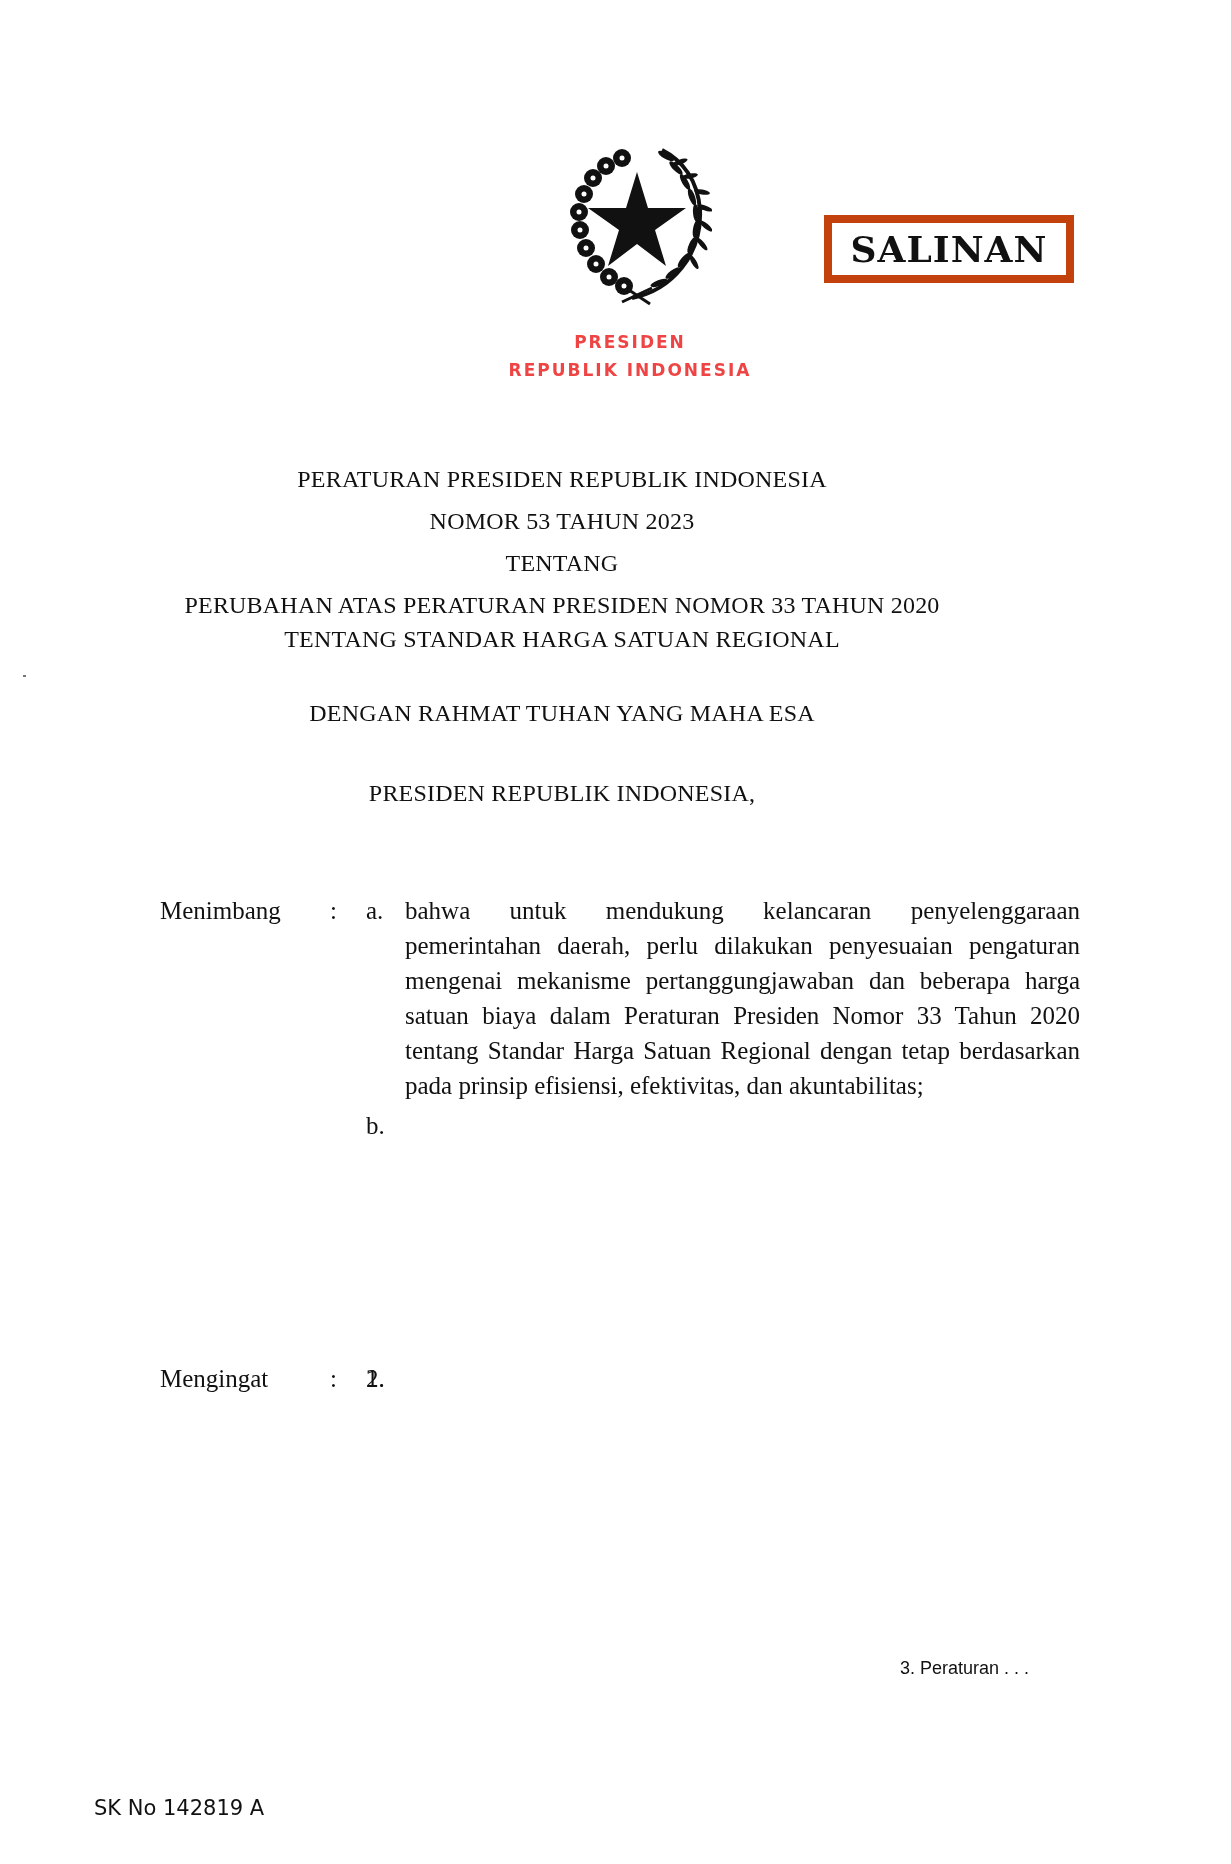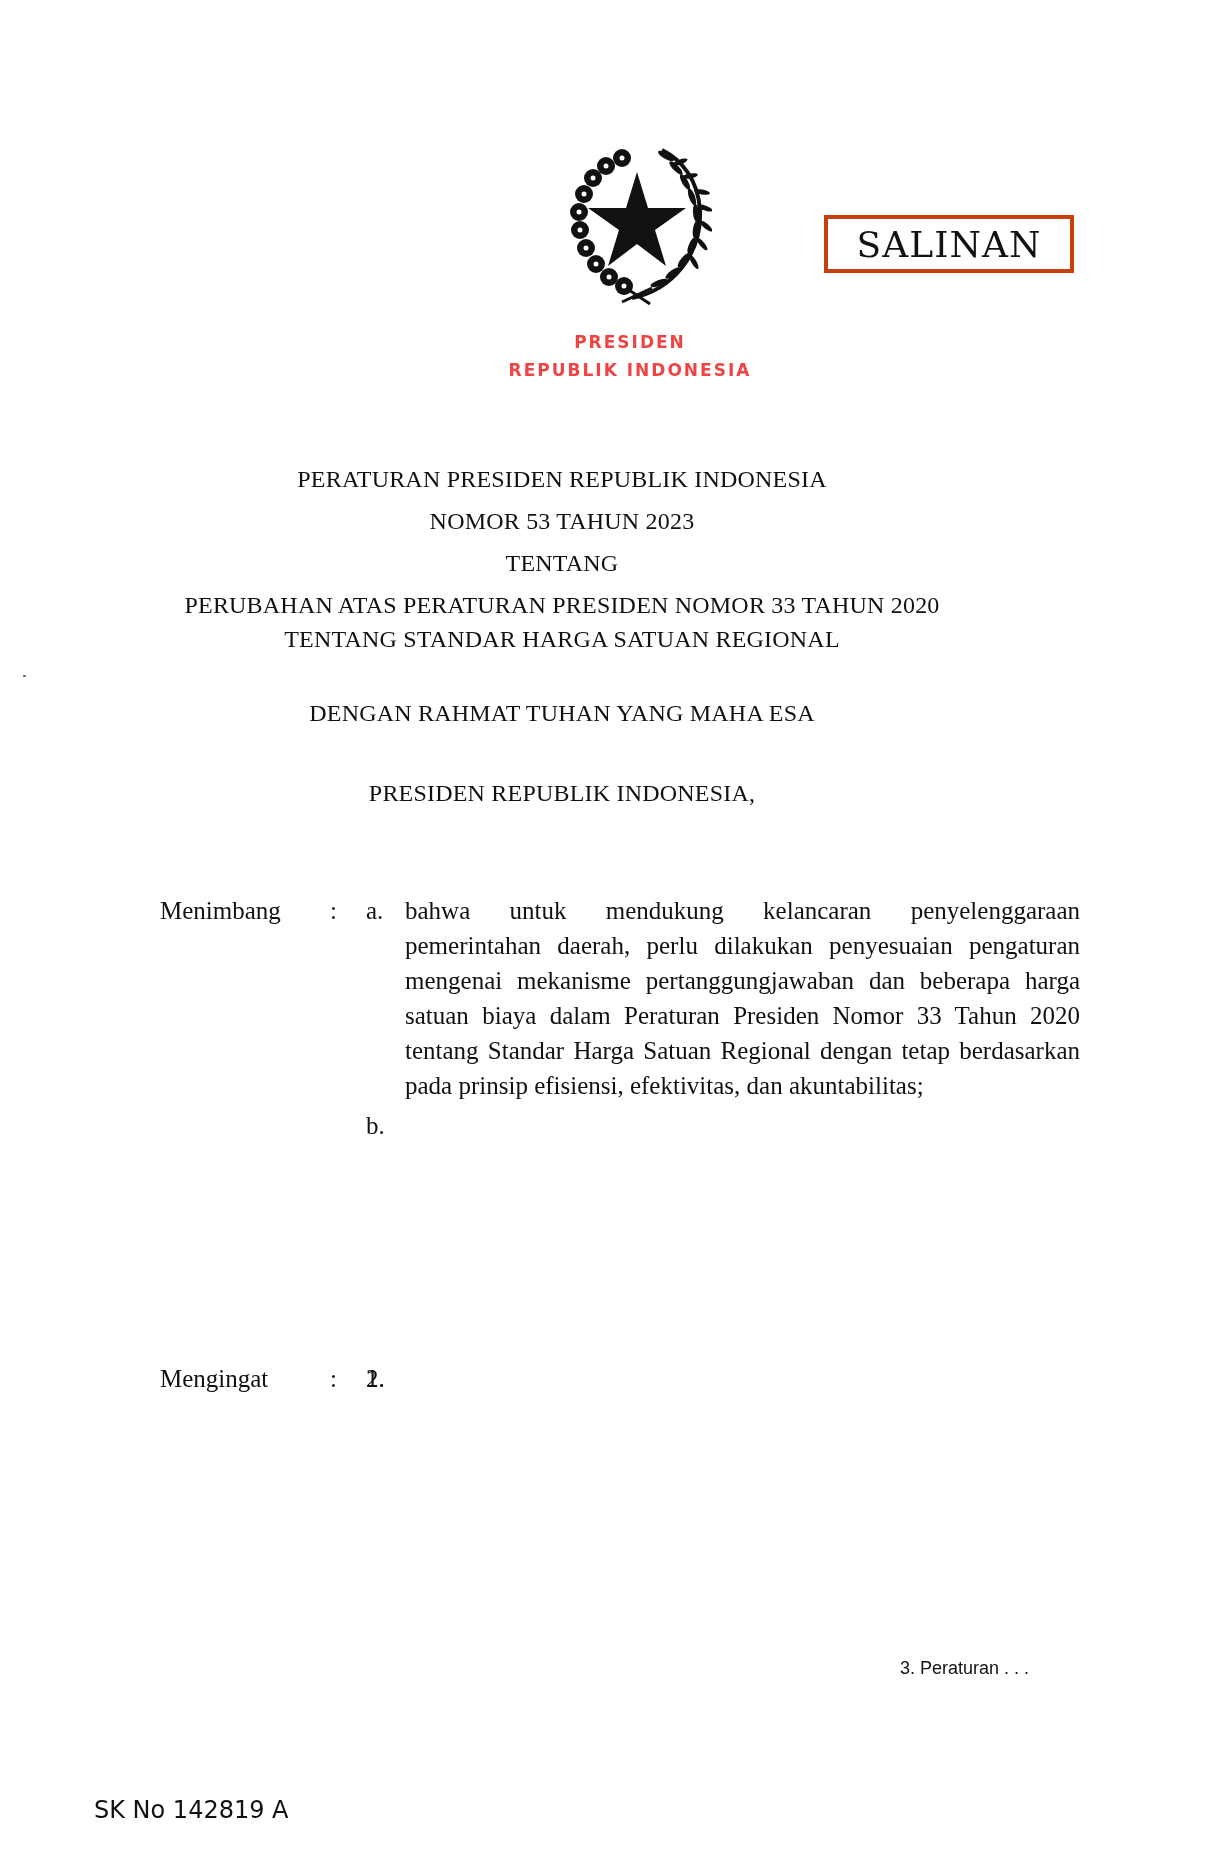--- a/index.html
+++ b/index.html
@@ -13,25 +13,25 @@
   }
   .emblem svg { width: 150px; height: 170px; }
   .emblem-caption {
     position: absolute; left: 430px; width: 400px; text-align: center;
     font-family: "DejaVu Sans", "Liberation Sans", sans-serif;
     font-weight: bold; font-size: 17px; letter-spacing: 2px; color: #ef4444;
   }
   .cap1 { top: 332px; }
   .cap2 { top: 360px; }
   .salinan {
-    position: absolute; left: 824px; top: 215px; width: 250px; height: 58px;
-    border: 4px solid #c2410c; box-sizing: border-box;
+    position: absolute; left: 824px; top: 215px; width: 250px; height: 68px;
+    border: 8px solid #c2410c; box-sizing: border-box;
     display: flex; align-items: center; justify-content: center;
     font-family: "DejaVu Serif", "Liberation Serif", serif;
-    font-weight: normal; font-size: 36px; letter-spacing: 1px;
+    font-weight: bold; font-size: 36px; letter-spacing: 1px;
   }
   .title-line {
     position: absolute; left: 0; width: 1124px; text-align: center;
     font-family: "Liberation Serif", "DejaVu Serif", serif;
     font-size: 24px; letter-spacing: 0.2px;
   }
   .block {
     position: absolute; left: 160px; width: 920px;
     font-family: "Liberation Serif", "DejaVu Serif", serif;
     font-size: 25px; line-height: 35px; margin-top: 36px;
@@ -41,21 +41,21 @@
   .colon { position: absolute; left: 170px; top: 0; }
   .item { position: relative; padding-left: 245px; margin-bottom: 5px; }
   .item .num { position: absolute; left: 206px; top: 0; }
   .item .text { text-align: justify; text-align-last: left; }
   .cont {
     position: absolute; left: 900px; top: 1658px;
     font-family: Liberation Sans, sans-serif; font-size: 18px;
   }
   .sk {
     position: absolute; left: 94px; top: 1796px;
-    font-family: "DejaVu Sans", "Liberation Sans", sans-serif; font-size: 24px;
+    font-family: "DejaVu Sans", "Liberation Sans", sans-serif; font-size: 21px;
   }
   .speck { position: absolute; left: 23px; top: 675px; width: 3px; height: 2px; background: #777; }
 </style>
 </head>
 <body>
 
 <div class="speck"></div>
 
 <div class="emblem">
   <svg viewBox="0 0 150 170">

